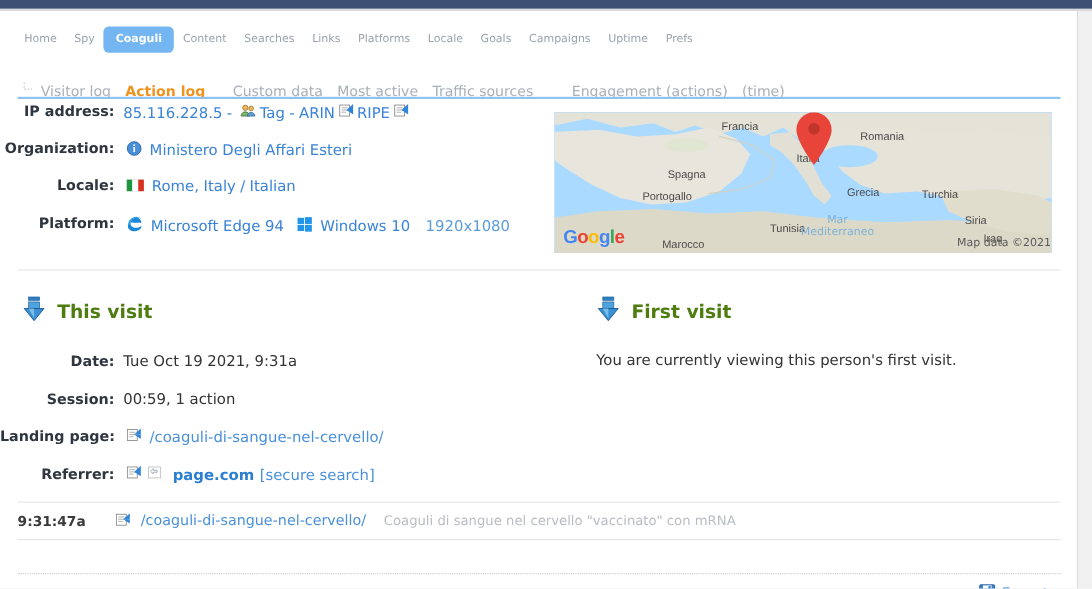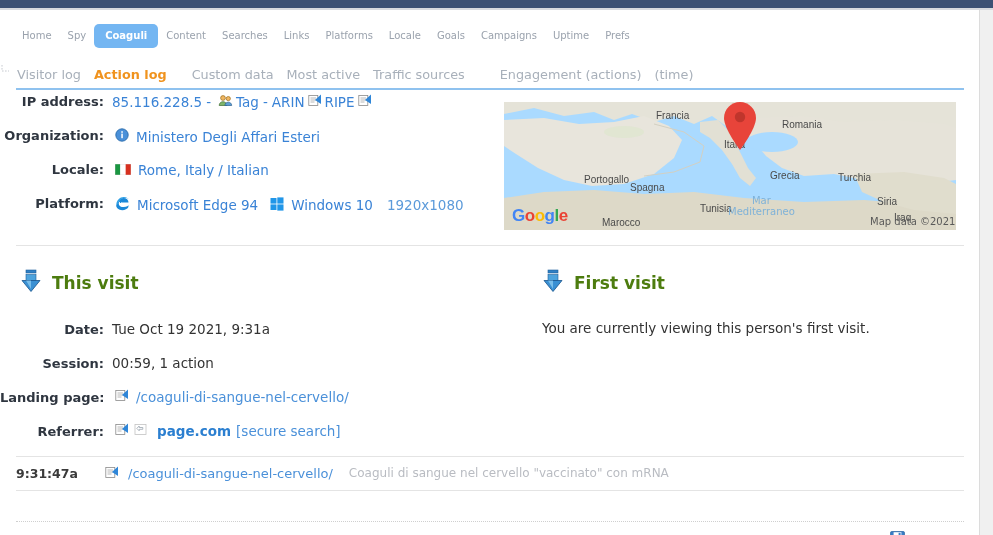--- a/index.html
+++ b/index.html
@@ -49,21 +49,22 @@
     background: #74b6f2;
     color: #ffffff;
     font-weight: 600;
     padding: 7px 11px;
     border-radius: 5px;
   }
 
   
   .subnav {
     position: absolute; top: 57px; left: 0; width: 796px; height: 24px;
-    display: flex; align-items: flex-start;
+    display: flex; align-items: flex-end;
+    padding-left: 20px;
     box-sizing: border-box;
   }
   .branch {
     color: #c6cad0; font-size: 12px; margin-right: 6px;
     font-family: "DejaVu Sans Mono", monospace;
     position: relative; top: -3px;
   }
   .subitem {
     font-size: 12.8px; color: #a8b0ba; margin-right: 13px;
     white-space: nowrap; cursor: pointer;
@@ -329,21 +330,21 @@
         <ellipse cx="268" cy="40" rx="26" ry="10" fill="#aadaff"></ellipse>
         <ellipse cx="120" cy="30" rx="20" ry="6" fill="#d9e7c8" opacity="0.5"></ellipse>
 
         <path d="M150,22 L180,30 L200,44 L196,60 L170,70 L140,74" fill="none" stroke="#d3d0c2" stroke-width="1"></path>
       </svg>
 
       <div id="map-labels">
           <div class="map-label" style="left: 152px; top: 8px;">Francia</div>
           <div class="map-label" style="left: 278px; top: 17px;">Romania</div>
           <div class="map-label" style="left: 208px; top: 37px; padding-left: 12px;">Italia</div>
-          <div class="map-label" style="left: 126px; top: 52px; margin-top: 28px;">Spagna</div>
+          <div class="map-label" style="left: 103px; top: 52px;">Spagna</div>
           <div class="map-label" style="left: 266px; top: 68px;">Grecia</div>
           <div class="map-label" style="left: 334px; top: 70px;">Turchia</div>
           <div class="map-label" style="left: 80px; top: 72px;">Portogallo</div>
           <div class="map-label" style="left: 196px; top: 101px;">Tunisia</div>
           <div class="map-label" style="left: 373px; top: 94px;">Siria</div>
           <div class="map-label" style="left: 390px; top: 110px;">Iraq</div>
           <div class="map-label" style="left: 98px; top: 115px;">Marocco</div>
         </div>
 
       <div class="map-sea-label" id="map-sea-label" style="left: 224px; top: 93px;">

